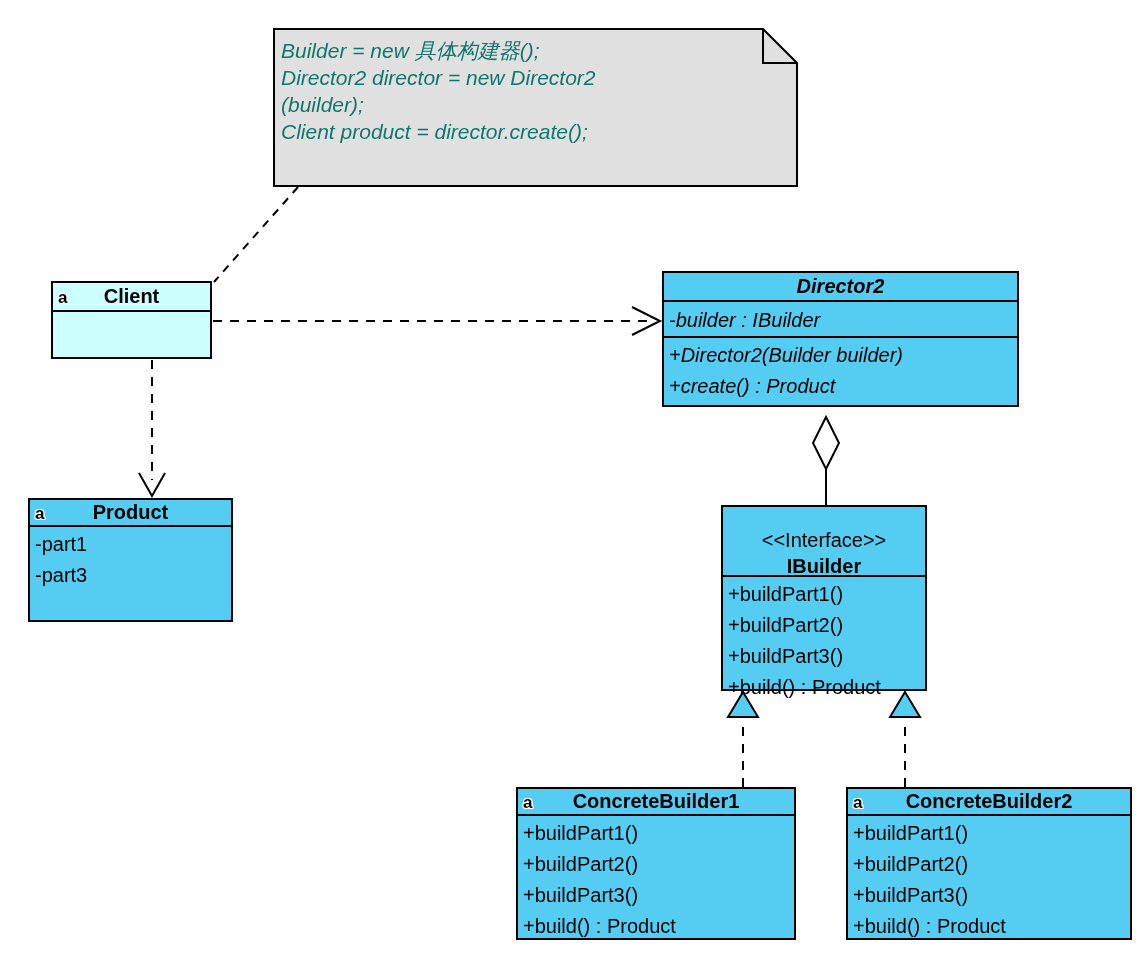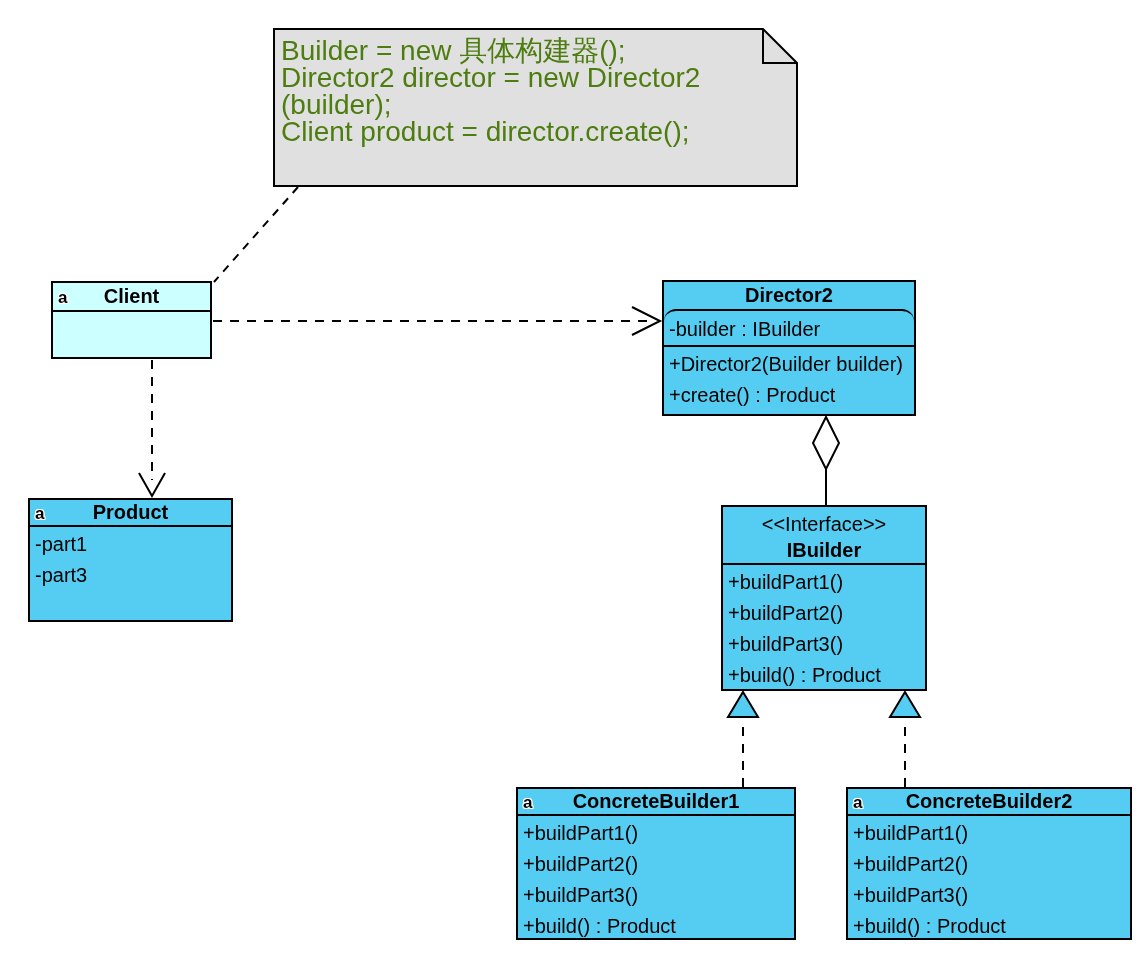--- a/index.html
+++ b/index.html
@@ -49,24 +49,25 @@
     line-height:31px;
     white-space:nowrap;
     overflow:hidden;
   }
   .stereotype{font-weight:normal;}
   .hdr-line{line-height:26px;}
   #note-text{
     position:absolute;
     left:281px;top:37px;
     width:505px;
-    font-size:28px;
+    font-size:21px;
     line-height:27px;
-    color:#4d7c0f;
+    color:#0f766e;
     white-space:nowrap;
+    font-style:italic;
   }
 </style>
 </head>
 <body>
 
 <div id="canvas">
 
   <svg id="connector-layer" width="1148" height="964" viewBox="0 0 1148 964" xmlns="http://www.w3.org/2000/svg">
 
     <g>
@@ -110,46 +111,46 @@
   </div>
 
   <div class="uml-class fill-cyan" style="left:51px;top:281px;width:161px;height:78px;">
     <div class="uml-header" style="height:27px;line-height:27px;">
       <span class="a-icon">a</span>
       <span>Client</span>
     </div>
     <div class="compartment" style="height:49px;"></div>
   </div>
 
-  <div class="uml-class fill-blue" style="left:662px;top:280px;width:254px;height:136px;">
+  <div class="uml-class fill-blue" style="left:662px;top:271px;width:357px;height:136px;font-style:italic;">
     <div class="uml-header" style="height:27px;line-height:27px;">
       <span>Director2</span>
     </div>
-    <div class="compartment" style="height:36px;line-height:32px;border-radius:12px;">
+    <div class="compartment" style="height:36px;line-height:32px;">
       <div>-builder : IBuilder</div>
     </div>
     <div class="compartment" style="height:69px;">
       <div>+Director2(Builder builder)</div>
       <div>+create() : Product</div>
     </div>
   </div>
 
   <div class="uml-class fill-blue" style="left:28px;top:498px;width:205px;height:124px;">
     <div class="uml-header" style="height:25px;line-height:25px;">
       <span class="a-icon">a</span>
       <span>Product</span>
     </div>
     <div class="compartment" style="height:95px;">
       <div>-part1</div>
       <div>-part3</div>
     </div>
   </div>
 
   <div class="uml-class fill-blue" style="left:721px;top:505px;width:206px;height:186px;">
-    <div class="uml-header" style="height:56px;padding-top:4px;">
+    <div class="uml-header" style="height:68px;padding-top:20px;">
       <div class="hdr-line stereotype">&lt;&lt;Interface&gt;&gt;</div>
       <div class="hdr-line">IBuilder</div>
     </div>
     <div class="compartment" style="height:126px;">
       <div>+buildPart1()</div>
       <div>+buildPart2()</div>
       <div>+buildPart3()</div>
       <div>+build() : Product</div>
     </div>
   </div>

